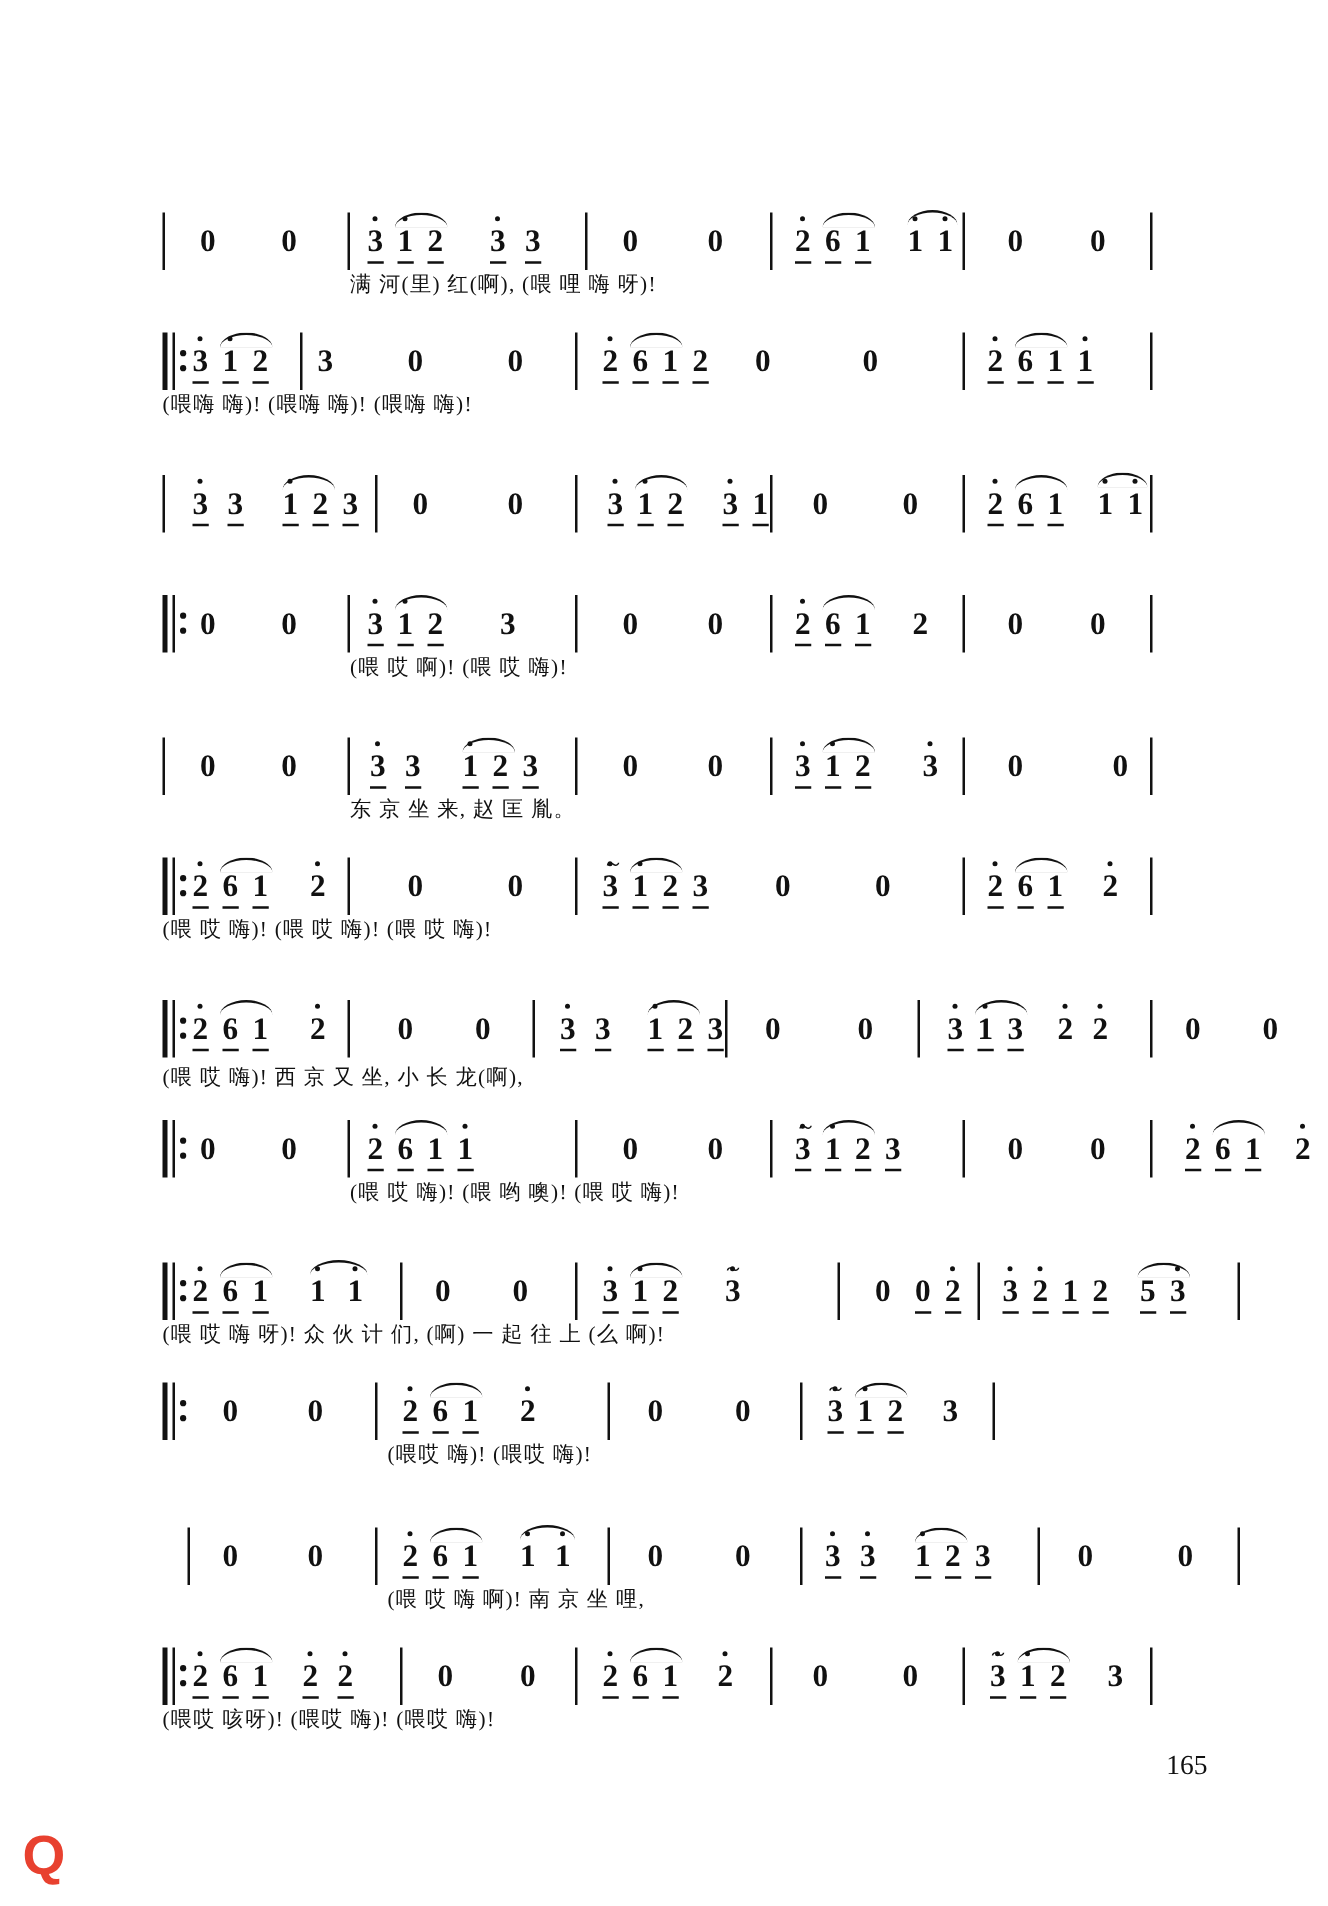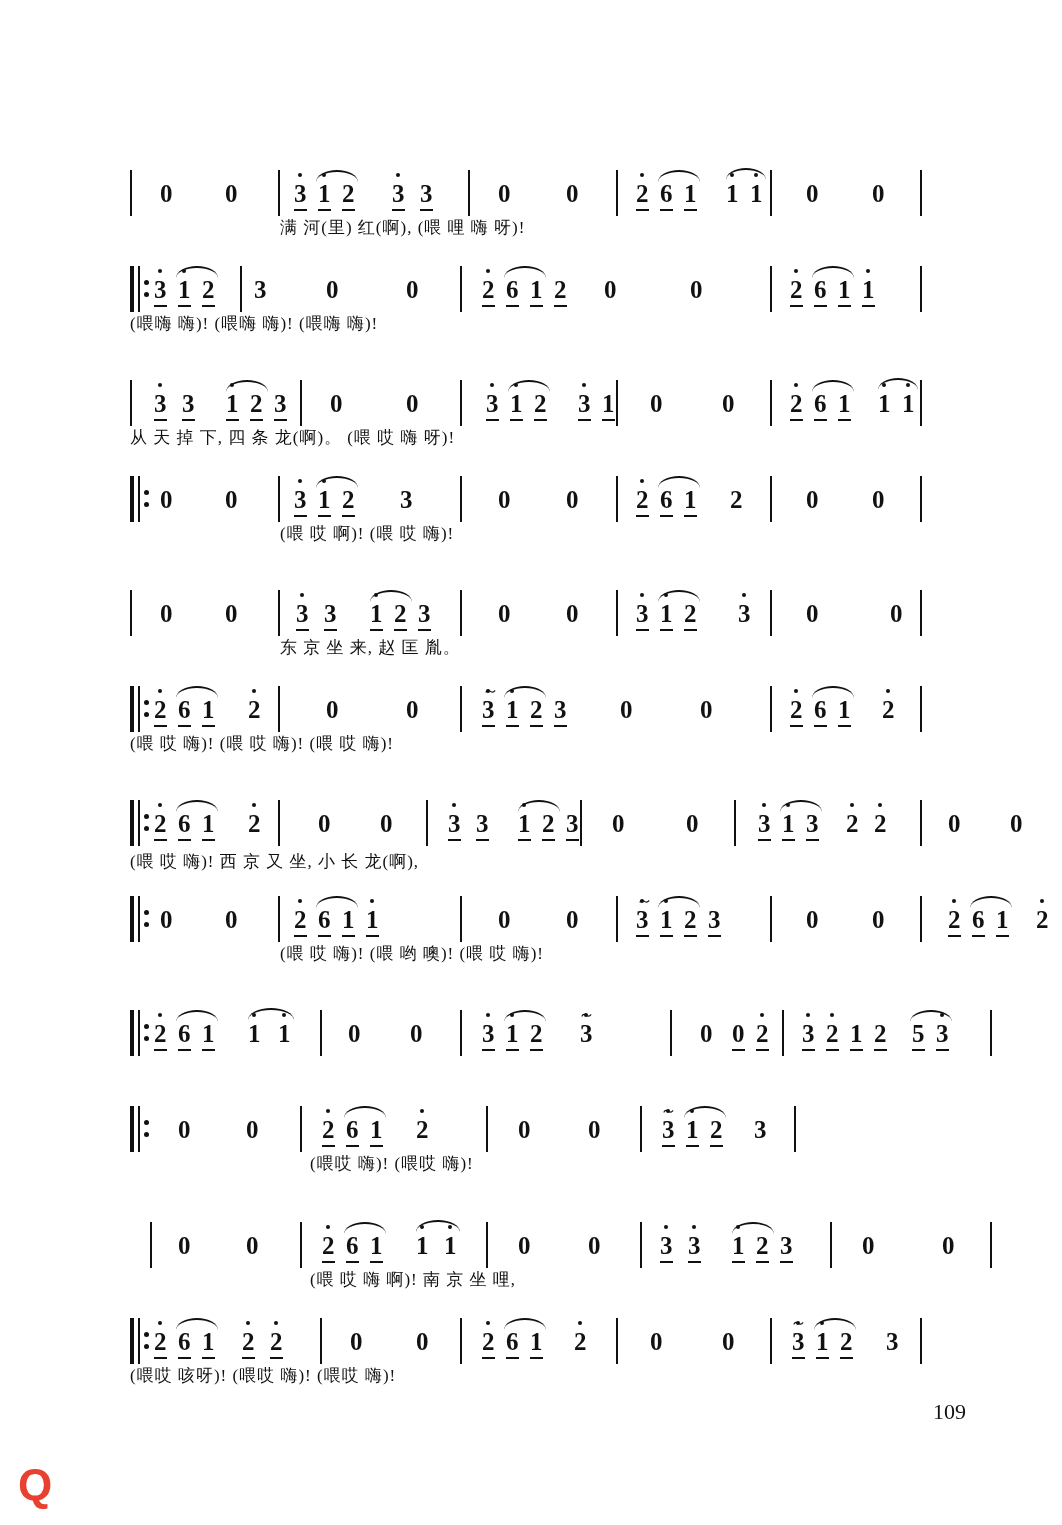--- a/index.html
+++ b/index.html
@@ -254,21 +254,20 @@
         <div class="note" style="left:592px; top:10px;">0</div>
 
         <div class="note" style="left:660px; top:10px;">2<span class="dotup"></span><span class="underline1"></span></div>
         <div class="note" style="left:684px; top:10px;">6<span class="underline1"></span></div>
         <div class="note" style="left:708px; top:10px;">1<span class="underline1"></span></div>
         <div class="slur" style="left:682px; top:0px; width:42px;"></div>
         <div class="note" style="left:748px; top:10px;">1<span class="dotup"></span></div>
         <div class="note" style="left:772px; top:10px;">1<span class="dotup"></span></div>
         <div class="slur" style="left:748px; top:-2px; width:40px;"></div>
       </div>
-      <div class="lyric" style="left:0px; top:48px;">从 天 掉 下,                     四 条   龙(啊)。          (喂 哎   嗨 呀)!</div>
     </div>
 
     <div class="staff-line" style="margin-top:28px;">
       <div class="barline thick" style="left:0px;"></div>
       <div class="barline" style="left:8px;"></div>
       <div class="repeat-dots" style="left:14px; top:14px;"></div>
       <div class="repeat-dots" style="left:14px; top:26px;"></div>
       <div class="barline" style="left:148px;"></div>
       <div class="barline" style="left:330px;"></div>
       <div class="barline" style="left:486px;"></div>
@@ -501,20 +500,21 @@
         <div class="note" style="left:626px; top:10px;">2<span class="dotup"></span><span class="underline1"></span></div>
 
         <div class="note" style="left:672px; top:10px;">3<span class="dotup"></span><span class="underline1"></span></div>
         <div class="note" style="left:696px; top:10px;">2<span class="dotup"></span><span class="underline1"></span></div>
         <div class="note" style="left:720px; top:10px;">1<span class="underline1"></span></div>
         <div class="note" style="left:744px; top:10px;">2<span class="underline1"></span></div>
         <div class="note" style="left:782px; top:10px;">5<span class="underline1"></span></div>
         <div class="note" style="left:806px; top:10px;">3<span class="dotup"></span><span class="underline1"></span></div>
         <div class="slur" style="left:780px; top:0px; width:42px;"></div>
       </div>
+      <div class="lyric" style="left:0px; top:48px;">(喂 哎   嗨 呀)!              众 伙 计 们,            (啊)   一 起 往 上 (么 啊)!</div>
     </div>
 
     <div class="staff-line" style="margin-top:28px;">
       <div class="barline thick" style="left:0px;"></div>
       <div class="barline" style="left:8px;"></div>
       <div class="repeat-dots" style="left:14px; top:14px;"></div>
       <div class="repeat-dots" style="left:14px; top:26px;"></div>
       <div class="barline" style="left:170px;"></div>
       <div class="barline" style="left:356px;"></div>
       <div class="barline" style="left:510px;"></div>
@@ -616,19 +616,19 @@
         <div class="note" style="left:662px; top:10px;">3<span class="dotup"></span><span class="underline1"></span></div>
         <div class="note" style="left:686px; top:10px;">1<span class="dotup"></span><span class="underline1"></span></div>
         <div class="note" style="left:710px; top:10px;">2<span class="underline1"></span></div>
         <div class="slur" style="left:684px; top:0px; width:42px;"></div>
         <div class="note" style="left:756px; top:10px;">3</div>
       </div>
       <div class="lyric" style="left:0px; top:48px;">(喂哎   咳呀)!                (喂哎   嗨)!                      (喂哎   嗨)!</div>
     </div>
   </div>
 
-  <div class="pagenum">109</div>
+  <div class="pagenum">165</div>
 
   <div class="watermark">
     <span class="q">Q</span>
   </div>
 
 </div>
 
 </body></html>

